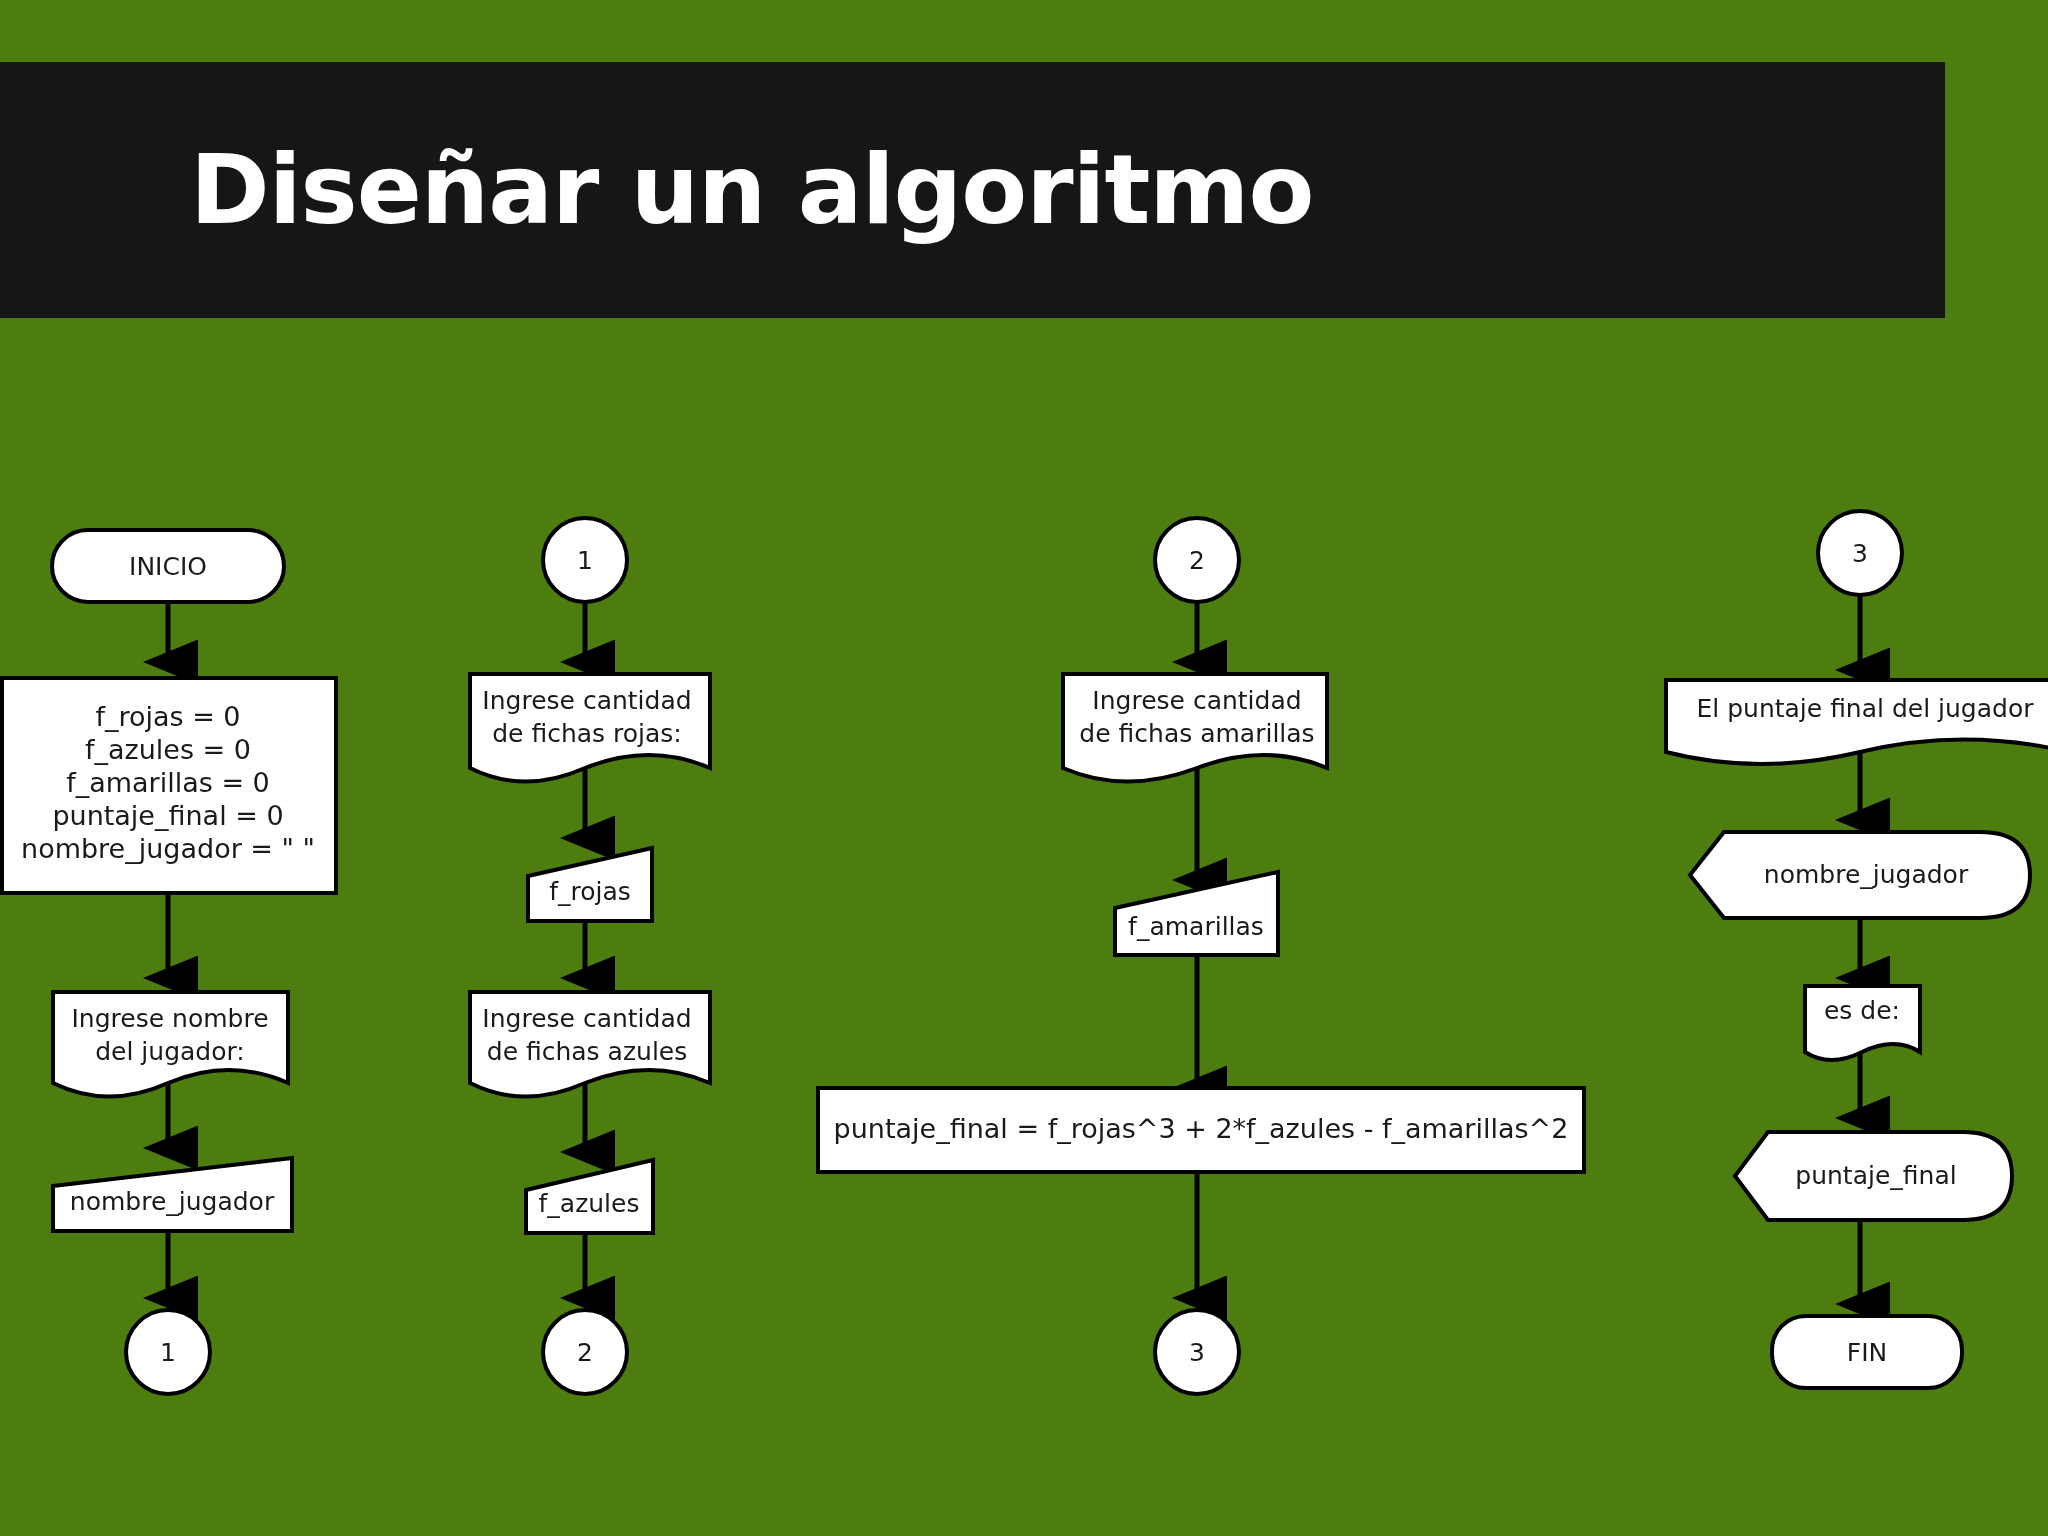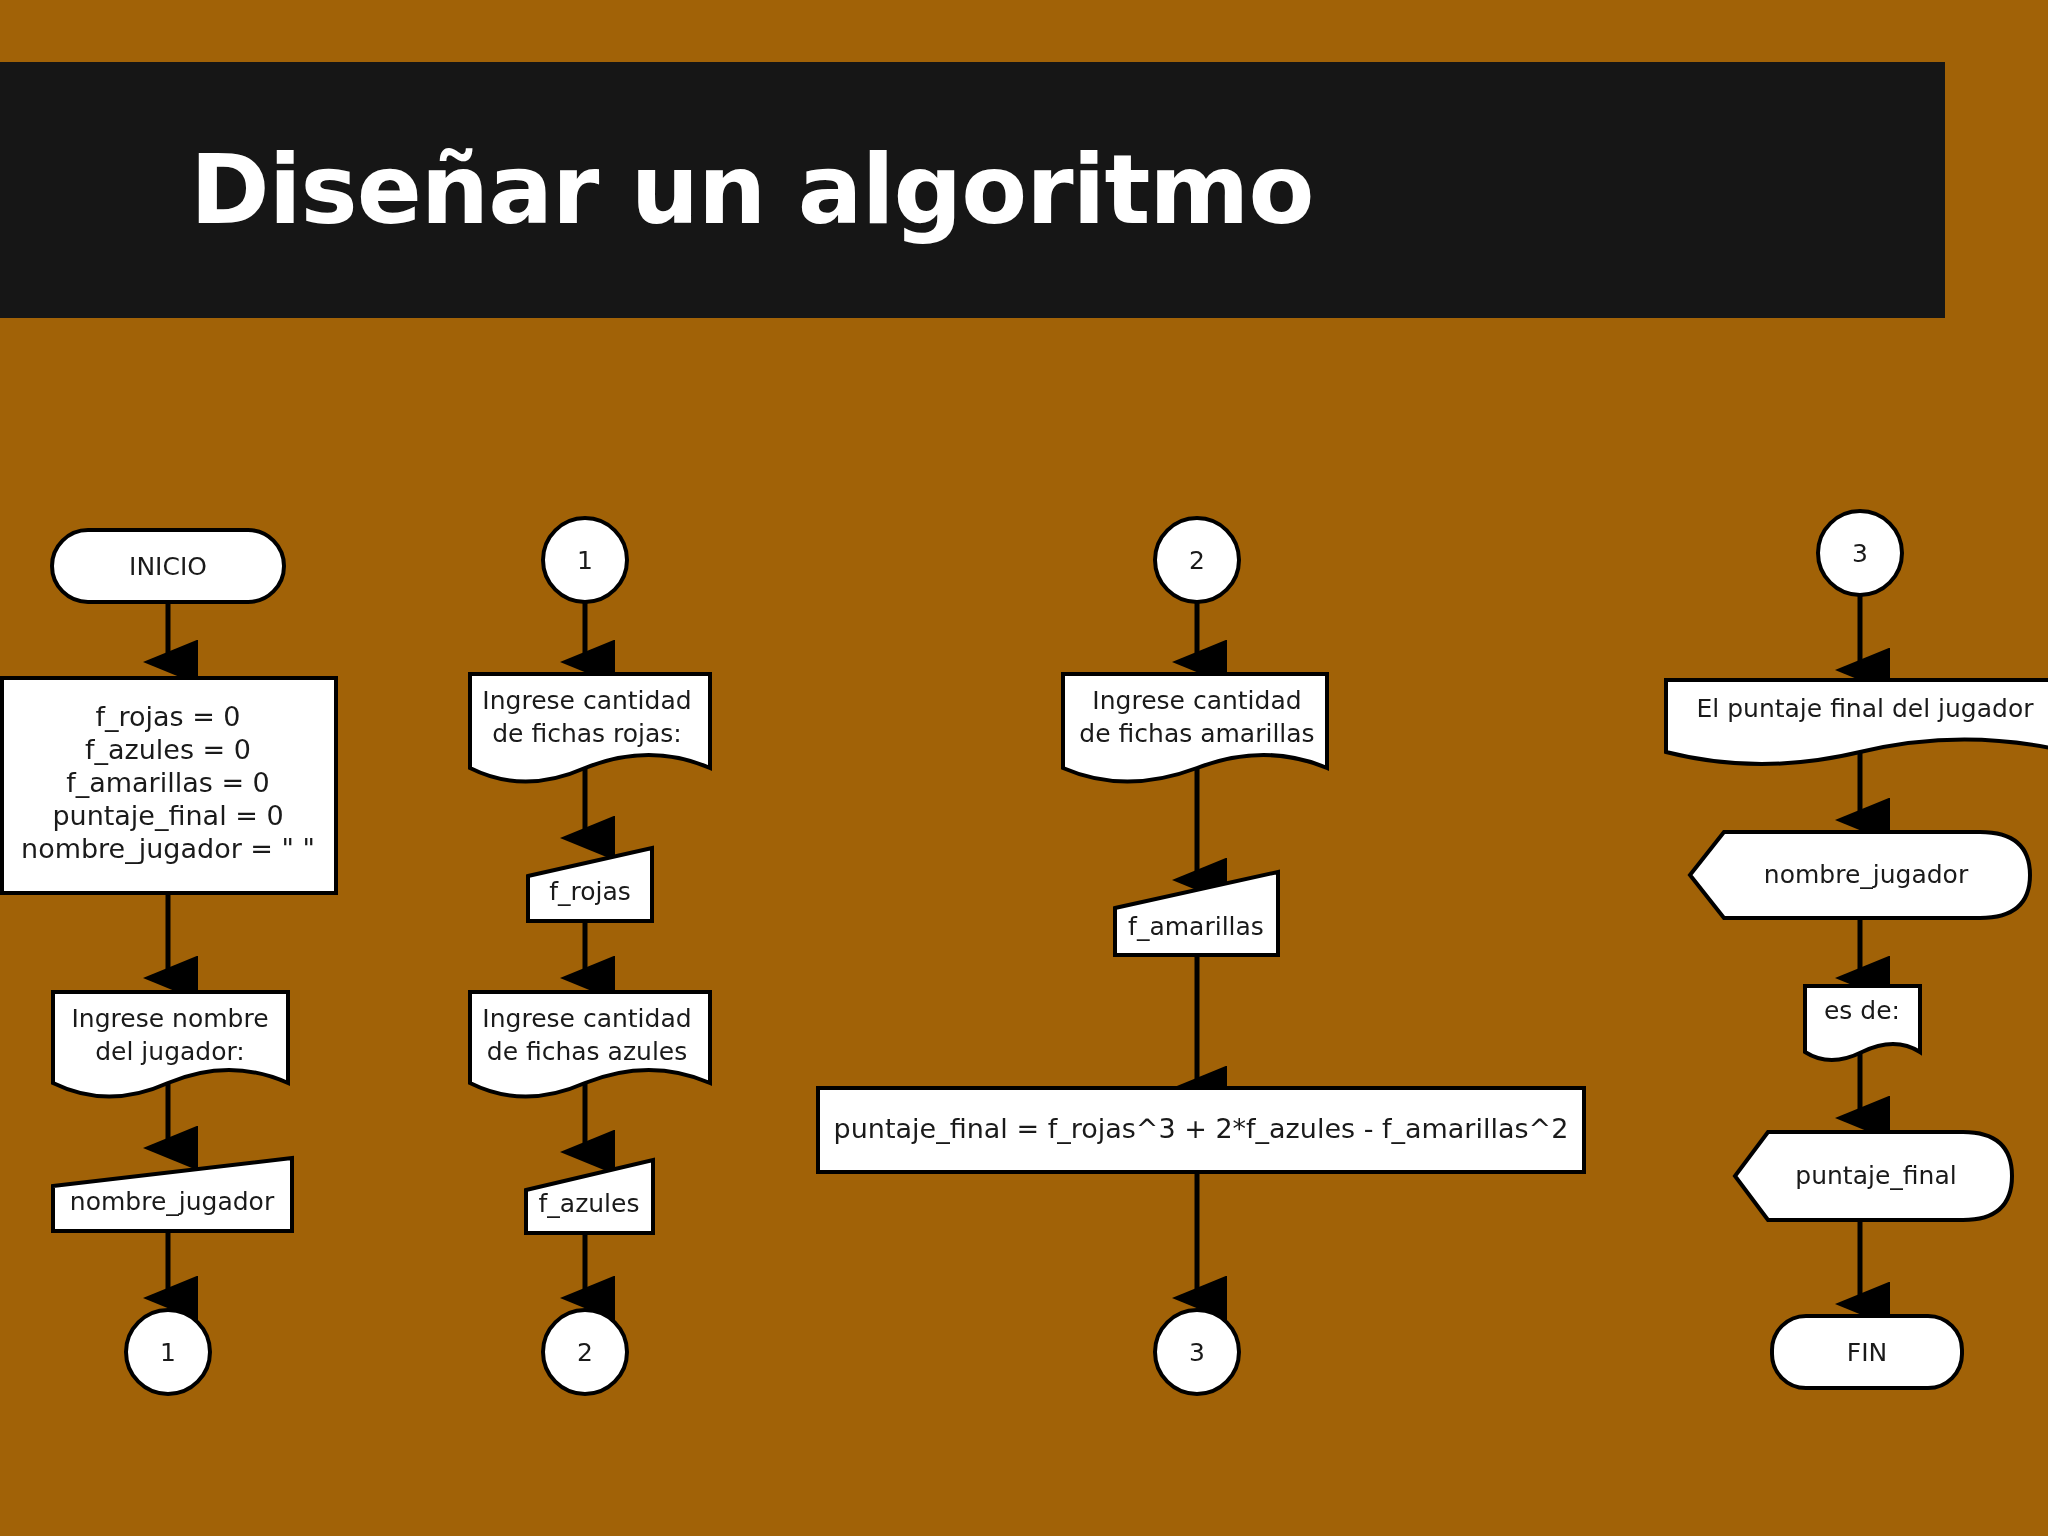--- a/index.html
+++ b/index.html
@@ -4,21 +4,21 @@
 <style>
   html, body {
     margin: 0;
     padding: 0;
     background: #ffffff;
   }
   #page {
     position: relative;
     width: 2048px;
     height: 1536px;
-    background: #a16207;
+    background: #4d7c0f;
     overflow: hidden;
     font-family: "DejaVu Sans", sans-serif;
   }
   #title-bar {
     position: absolute;
     left: 0;
     top: 62px;
     width: 1945px;
     height: 256px;
     background: #161616;

